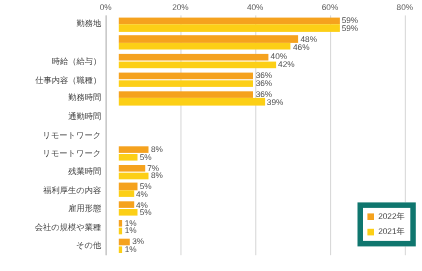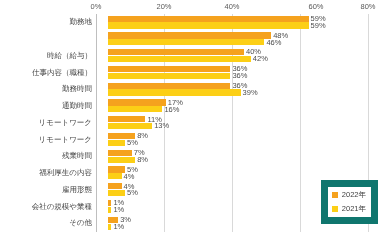--- a/index.html
+++ b/index.html
@@ -112,21 +112,21 @@
     line-height: 1;
   }
   
   .legend {
     position: absolute;
     right: 6px;
     bottom: 22px;
     display: flex;
     flex-direction: column;
     gap: 4px;
-    border: 7px solid #0f766e;
+    border: 5px solid #0f766e;
     padding: 3px 5px 3px 4px;
     background: #ffffff;
   }
   .legend-item {
     display: flex;
     align-items: center;
     gap: 4px;
   }
   .legend-swatch {
     width: 6px;
@@ -143,21 +143,21 @@
 </style>
 </head>
 <body>
 
 <div id="chart-root">
 
   <div class="axis-area">
       <div class="tick-label" style="left: 0px;">0%</div>
       <div class="tick-label" style="left: 68px;">20%</div>
       <div class="tick-label" style="left: 136px;">40%</div>
-      <div class="tick-label" style="left: 220px;">60%</div>
+      <div class="tick-label" style="left: 204px;">60%</div>
       <div class="tick-label" style="left: 272px;">80%</div>
     </div>
   <div class="gridlines">
       <div class="gridline" style="left: 0px;"></div>
       <div class="gridline" style="left: 68px;"></div>
       <div class="gridline" style="left: 136px;"></div>
       <div class="gridline" style="left: 204px;"></div>
       <div class="gridline" style="left: 272px;"></div>
     </div>
   <div class="axis-line"></div>
@@ -221,43 +221,23 @@
             <span class="bar-value">36%</span>
           </div>
           <div class="bar-wrap bottom">
             <div class="bar y2021" style="width: 132.6px;"></div>
             <span class="bar-value">39%</span>
           </div>
         </div>
       </div>
       <div class="row">
         <div class="cat-label">通勤時間</div>
-        <div class="bars">
-          <div class="bar-wrap top">
-            <div class="bar y2022" style="width: 57.8px;"></div>
-            <span class="bar-value">17%</span>
-          </div>
-          <div class="bar-wrap bottom">
-            <div class="bar y2021" style="width: 54.4px;"></div>
-            <span class="bar-value">16%</span>
-          </div>
-        </div>
       </div>
       <div class="row">
         <div class="cat-label">リモートワーク</div>
-        <div class="bars">
-          <div class="bar-wrap top">
-            <div class="bar y2022" style="width: 37.4px;"></div>
-            <span class="bar-value">11%</span>
-          </div>
-          <div class="bar-wrap bottom">
-            <div class="bar y2021" style="width: 44.2px;"></div>
-            <span class="bar-value">13%</span>
-          </div>
-        </div>
       </div>
       <div class="row">
         <div class="cat-label">リモートワーク</div>
         <div class="bars">
           <div class="bar-wrap top">
             <div class="bar y2022" style="width: 27.2px;"></div>
             <span class="bar-value">8%</span>
           </div>
           <div class="bar-wrap bottom">
             <div class="bar y2021" style="width: 17px;"></div>

